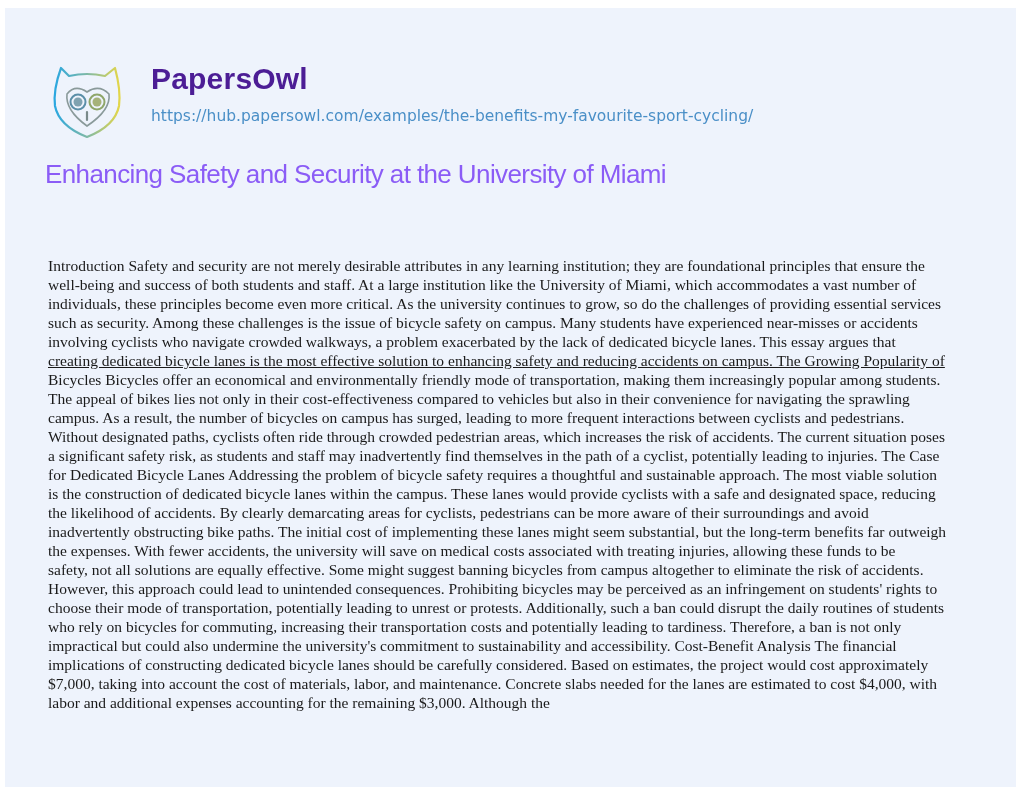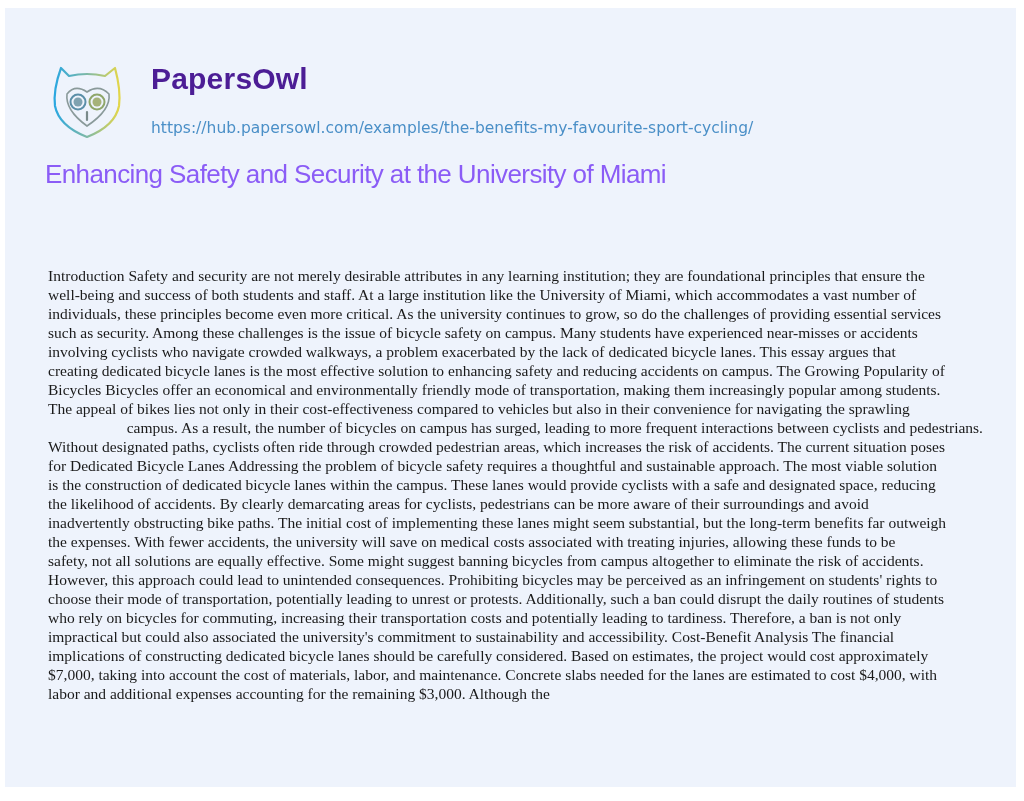--- a/index.html
+++ b/index.html
@@ -41,21 +41,21 @@
       top: 2px;
       font-family: "Liberation Sans", sans-serif;
       font-weight: bold;
       font-size: 30px;
       color: #4c1d95;
       letter-spacing: 0.2px;
     }
     .brand-url {
       position: absolute;
       left: 106px;
-      top: 59px;
+      top: 47px;
       font-family: "DejaVu Sans", sans-serif;
       font-size: 15.5px;
       color: #4a8fc7;
       white-space: nowrap;
       text-decoration: none;
     }
     .title {
       position: absolute;
       left: 45px;
       top: 156px;
@@ -64,21 +64,21 @@
       font-weight: normal;
       font-size: 26px;
       line-height: 36px;
       color: #8b5cf6;
       margin: 0;
       letter-spacing: -0.6px;
     }
     .body-text {
       position: absolute;
       left: 48px;
-      top: 266px;
+      top: 256px;
       width: 935px;
       font-family: "Liberation Serif", serif;
       font-size: 15.5px;
       line-height: 19px;
       color: #1a1a1a;
       margin: 0;
     }
   </style>
 </head>
 <body>
@@ -110,31 +110,32 @@
 </div>
 
 <h1 class="title">Enhancing Safety and Security at the University of Miami</h1>
 
 <div class="body-text" id="essay-body">
     <div style="white-space: nowrap;">Introduction Safety and security are not merely desirable attributes in any learning institution; they are foundational principles that ensure the</div>
     <div style="white-space: nowrap;">well-being and success of both students and staff. At a large institution like the University of Miami, which accommodates a vast number of</div>
     <div style="white-space: nowrap;">individuals, these principles become even more critical. As the university continues to grow, so do the challenges of providing essential services</div>
     <div style="white-space: nowrap;">such as security. Among these challenges is the issue of bicycle safety on campus. Many students have experienced near-misses or accidents</div>
     <div style="white-space: nowrap;">involving cyclists who navigate crowded walkways, a problem exacerbated by the lack of dedicated bicycle lanes. This essay argues that</div>
-    <div style="white-space: nowrap;">creating dedicated bicycle lanes is the most effective solution to enhancing safety and reducing accidents on campus. The Growing Popularity of</div>
+    <div style="white-space: nowrap; text-decoration: underline;">creating dedicated bicycle lanes is the most effective solution to enhancing safety and reducing accidents on campus. The Growing Popularity of</div>
     <div style="white-space: nowrap;">Bicycles Bicycles offer an economical and environmentally friendly mode of transportation, making them increasingly popular among students.</div>
     <div style="white-space: nowrap;">The appeal of bikes lies not only in their cost-effectiveness compared to vehicles but also in their convenience for navigating the sprawling</div>
-    <div style="white-space: nowrap; text-align: right;">campus. As a result, the number of bicycles on campus has surged, leading to more frequent interactions between cyclists and pedestrians.</div>
+    <div style="white-space: nowrap;">campus. As a result, the number of bicycles on campus has surged, leading to more frequent interactions between cyclists and pedestrians.</div>
     <div style="white-space: nowrap;">Without designated paths, cyclists often ride through crowded pedestrian areas, which increases the risk of accidents. The current situation poses</div>
+    <div style="white-space: nowrap;">a significant safety risk, as students and staff may inadvertently find themselves in the path of a cyclist, potentially leading to injuries. The Case</div>
     <div style="white-space: nowrap;">for Dedicated Bicycle Lanes Addressing the problem of bicycle safety requires a thoughtful and sustainable approach. The most viable solution</div>
     <div style="white-space: nowrap;">is the construction of dedicated bicycle lanes within the campus. These lanes would provide cyclists with a safe and designated space, reducing</div>
     <div style="white-space: nowrap;">the likelihood of accidents. By clearly demarcating areas for cyclists, pedestrians can be more aware of their surroundings and avoid</div>
     <div style="white-space: nowrap;">inadvertently obstructing bike paths. The initial cost of implementing these lanes might seem substantial, but the long-term benefits far outweigh</div>
     <div style="white-space: nowrap;">the expenses. With fewer accidents, the university will save on medical costs associated with treating injuries, allowing these funds to be</div>
     <div style="white-space: nowrap;">safety, not all solutions are equally effective. Some might suggest banning bicycles from campus altogether to eliminate the risk of accidents.</div>
     <div style="white-space: nowrap;">However, this approach could lead to unintended consequences. Prohibiting bicycles may be perceived as an infringement on students' rights to</div>
     <div style="white-space: nowrap;">choose their mode of transportation, potentially leading to unrest or protests. Additionally, such a ban could disrupt the daily routines of students</div>
     <div style="white-space: nowrap;">who rely on bicycles for commuting, increasing their transportation costs and potentially leading to tardiness. Therefore, a ban is not only</div>
-    <div style="white-space: nowrap;">impractical but could also associated the university's commitment to sustainability and accessibility. Cost-Benefit Analysis The financial</div>
+    <div style="white-space: nowrap;">impractical but could also undermine the university's commitment to sustainability and accessibility. Cost-Benefit Analysis The financial</div>
     <div style="white-space: nowrap;">implications of constructing dedicated bicycle lanes should be carefully considered. Based on estimates, the project would cost approximately</div>
     <div style="white-space: nowrap;">$7,000, taking into account the cost of materials, labor, and maintenance. Concrete slabs needed for the lanes are estimated to cost $4,000, with</div>
     <div style="white-space: nowrap;">labor and additional expenses accounting for the remaining $3,000. Although the</div>
   </div>
 
 </body></html>

